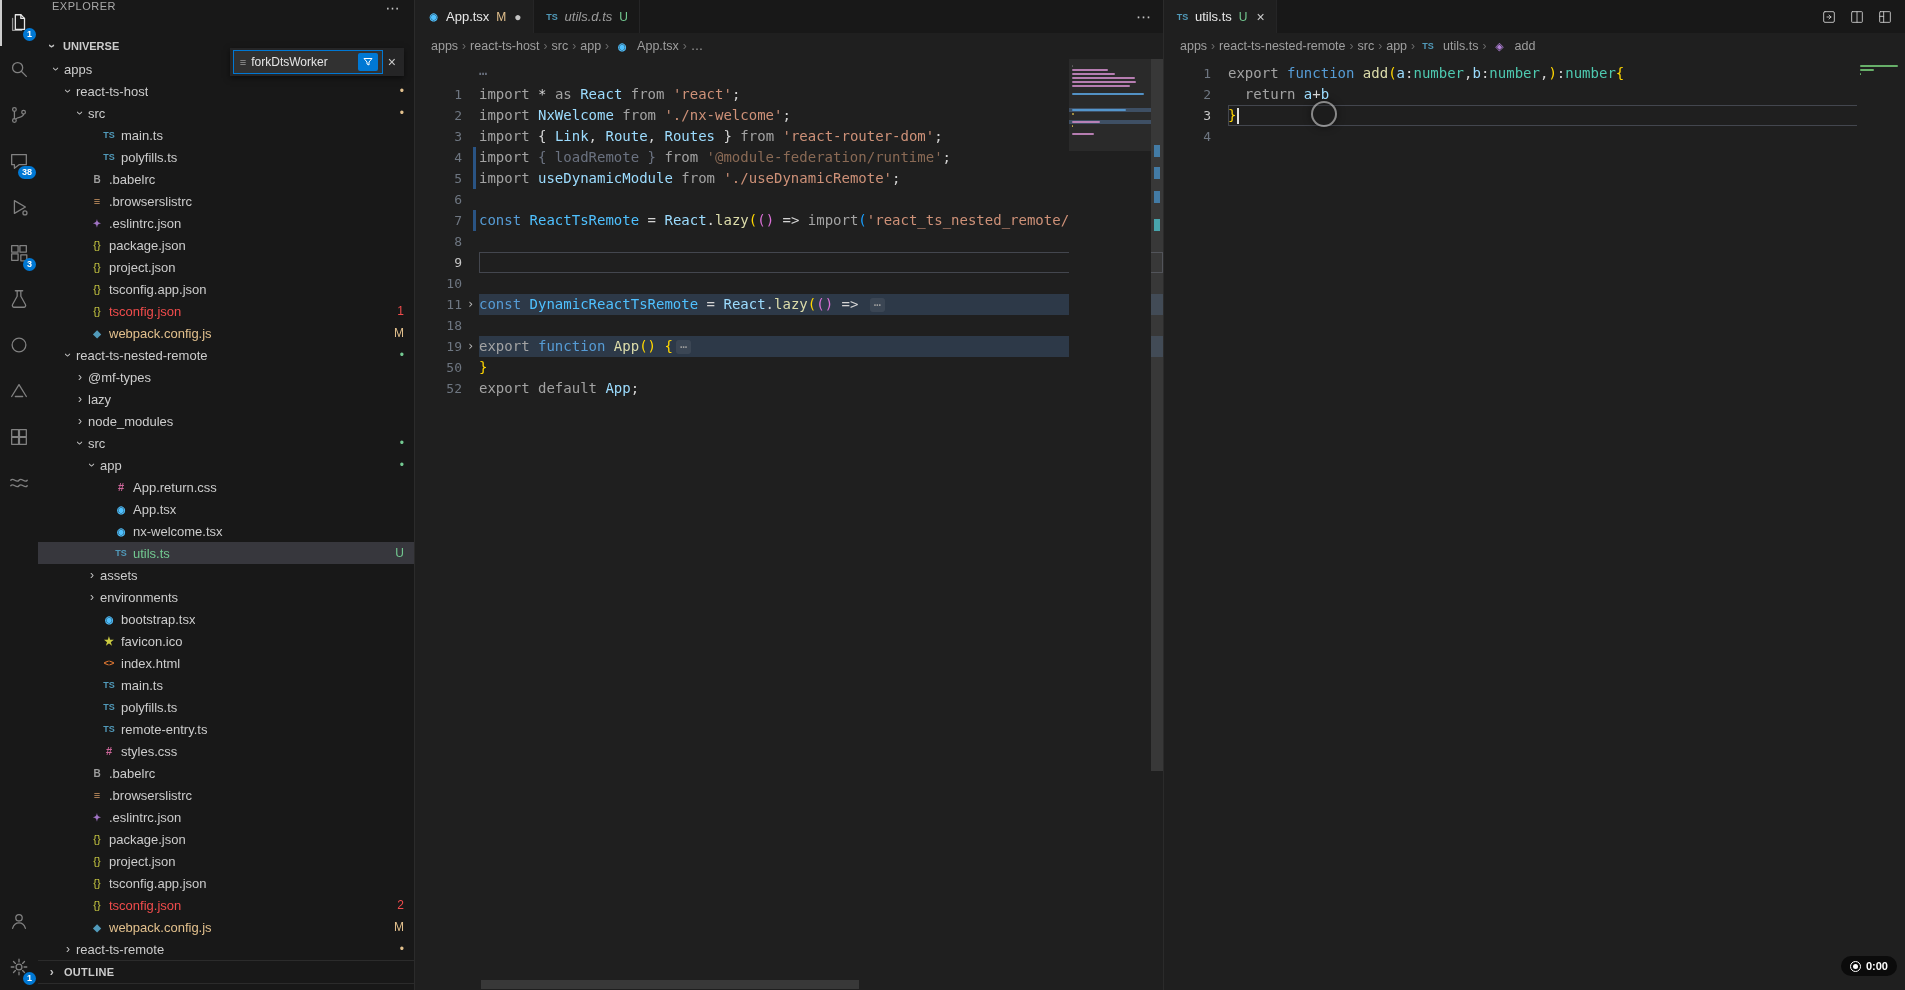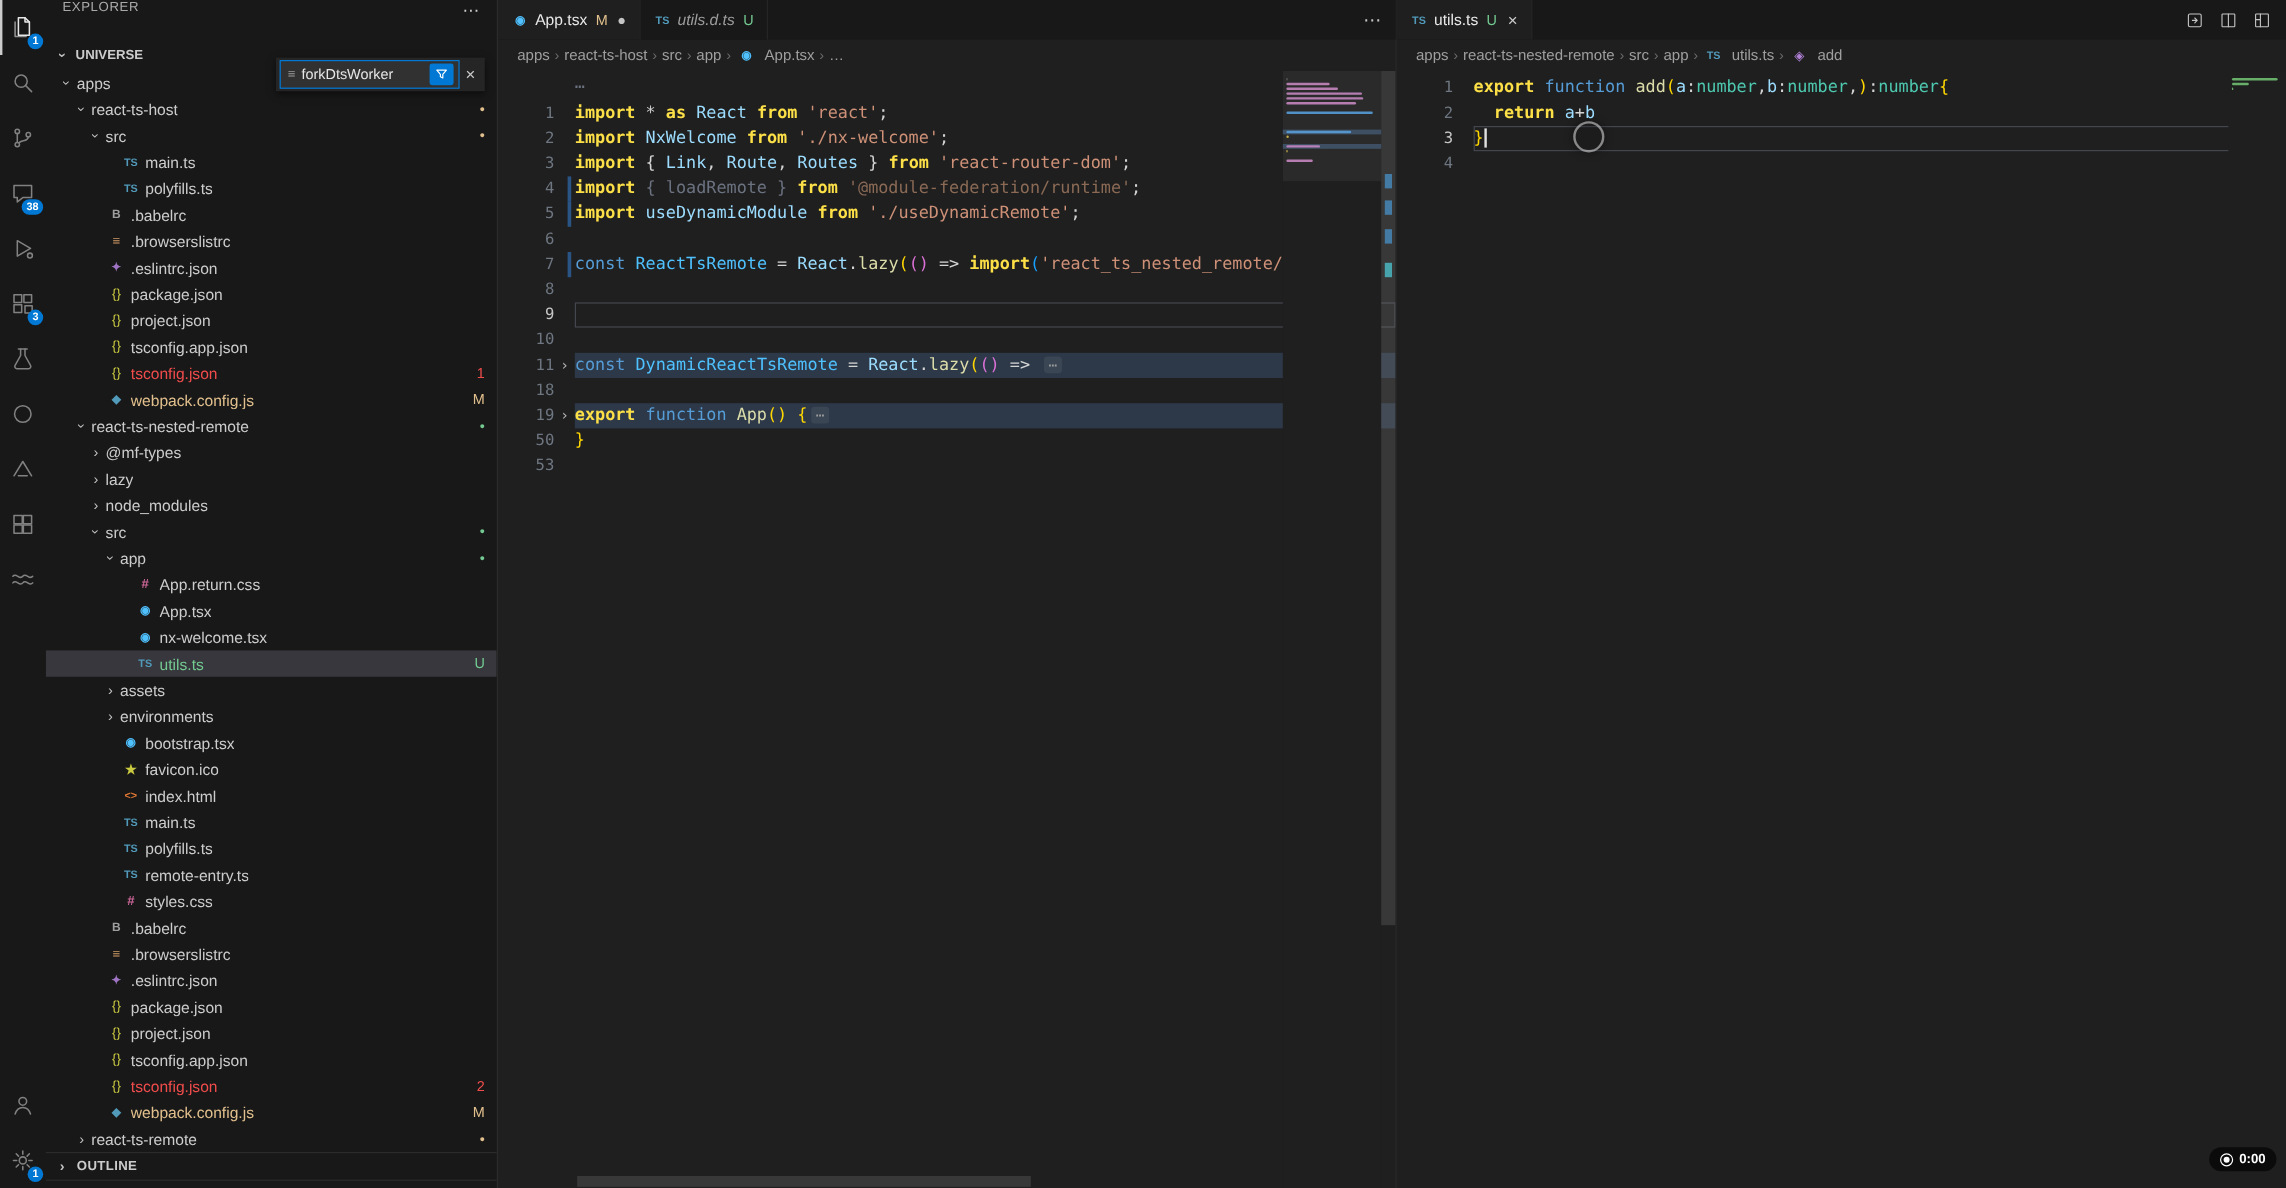--- a/index.html
+++ b/index.html
@@ -83,21 +83,21 @@
   .lines{position:absolute;inset:0;padding-top:4px;}
   .cl{height:21px;display:flex;position:relative;white-space:pre;}
   .ln{width:47px;flex:none;text-align:right;color:#6e7681;font-size:13px;line-height:21px;cursor:pointer;}
   .foldc{width:17px;flex:none;text-align:center;color:#b8b8b8;font-size:12px;line-height:21px;cursor:pointer;}
   .ct{flex:1;font-size:14px;line-height:21px;overflow:hidden;color:#d4d4d4;}
   .cl.hl::before{content:"";position:absolute;left:64px;right:0;top:0;bottom:0;background:rgba(79,119,169,.30);}
   .cl.chg::after{content:"";position:absolute;left:58px;width:3px;top:0;bottom:0;background:rgba(55,148,255,.45);}
   .cl.cur .ln{color:#c6c6c6;}
   .cl.cur .curbox{position:absolute;left:64px;right:0;top:0;bottom:0;border:1px solid #43464e;pointer-events:none;}
   .tok{position:relative;z-index:1;}
-  .kw1{color:#fde047;font-weight:bold;} .kw2{color:#569CD6;} .var{color:#9CDCFE;} .cvar{color:#4FC1FF;}
+  .kw1{color:#a3a3a3;} .kw2{color:#569CD6;} .var{color:#9CDCFE;} .cvar{color:#4FC1FF;}
   .fn{color:#DCDCAA;} .type{color:#4EC9B0;} .str{color:#CE9178;} .pun{color:#D4D4D4;}
   .dim{color:#6b7280;} .strdim{color:#8a6a55;}
   .b1{color:#ffd700;} .b2{color:#da70d6;} .b3{color:#179fff;}
   .foldb{color:#9d9d9d;background:rgba(255,255,255,.07);border-radius:3px;padding:0 4px;margin-left:3px;font-size:12px;}
   .cursor{display:inline-block;width:2px;height:16px;background:#e0e0e0;vertical-align:middle;margin-left:1px;position:relative;z-index:2;}
 
   
   .minimap{position:absolute;top:0;bottom:0;background:#1f1f1f;padding-top:5px;}
   #g1 .minimap{right:12px;width:82px;}
   #g2 .minimap{right:0;width:48px;}
@@ -537,21 +537,21 @@
             <div class="cl chg"><span class="ln">5</span><span class="foldc"></span><span class="ct"><span class="tok kw1">import</span><span class="tok var"> useDynamicModule </span><span class="tok kw1">from</span><span class="tok str"> './useDynamicRemote'</span><span class="tok pun">;</span></span></div>
             <div class="cl"><span class="ln">6</span><span class="foldc"></span><span class="ct"></span></div>
             <div class="cl chg"><span class="ln">7</span><span class="foldc"></span><span class="ct"><span class="tok kw2">const</span><span class="tok cvar"> ReactTsRemote </span><span class="tok pun">= </span><span class="tok var">React</span><span class="tok pun">.</span><span class="tok fn">lazy</span><span class="tok b1">(</span><span class="tok b2">()</span><span class="tok pun"> =&gt; </span><span class="tok kw1">import</span><span class="tok b3">(</span><span class="tok str">'react_ts_nested_remote/</span></span></div>
             <div class="cl"><span class="ln">8</span><span class="foldc"></span><span class="ct"></span></div>
             <div class="cl cur"><span class="ln">9</span><span class="foldc"></span><span class="ct"></span><span class="curbox"></span></div>
             <div class="cl"><span class="ln">10</span><span class="foldc"></span><span class="ct"></span></div>
             <div class="cl hl"><span class="ln">11</span><span class="foldc">›</span><span class="ct"><span class="tok kw2">const</span><span class="tok cvar"> DynamicReactTsRemote </span><span class="tok pun">= </span><span class="tok var">React</span><span class="tok pun">.</span><span class="tok fn">lazy</span><span class="tok b1">(</span><span class="tok b2">()</span><span class="tok pun"> =&gt; </span><span class="tok foldb">⋯</span></span></div>
             <div class="cl"><span class="ln">18</span><span class="foldc"></span><span class="ct"></span></div>
             <div class="cl hl"><span class="ln">19</span><span class="foldc">›</span><span class="ct"><span class="tok kw1">export</span><span class="tok kw2"> function</span><span class="tok fn"> App</span><span class="tok b1">()</span><span class="tok pun"> </span><span class="tok b1">{</span><span class="tok foldb">⋯</span></span></div>
             <div class="cl"><span class="ln">50</span><span class="foldc"></span><span class="ct"><span class="tok b1">}</span></span></div>
-            <div class="cl"><span class="ln">53</span><span class="foldc"></span><span class="ct"></span></div>
+            <div class="cl"><span class="ln">52</span><span class="foldc"></span><span class="ct"><span class="tok kw1">export</span><span class="tok kw1"> default</span><span class="tok var"> App</span><span class="tok pun">;</span></span></div>
           </div>
         <div class="minimap" id="g1-minimap">
             <div class="mm-slider"></div>
             <div class="mm-line">
               <i style="width: 1.15px; background: rgb(102, 102, 102);"></i>
             </div>
             <div class="mm-line">
               <i style="width: 35.65px; background: rgb(197, 134, 192);"></i>
             </div>
             <div class="mm-line">

